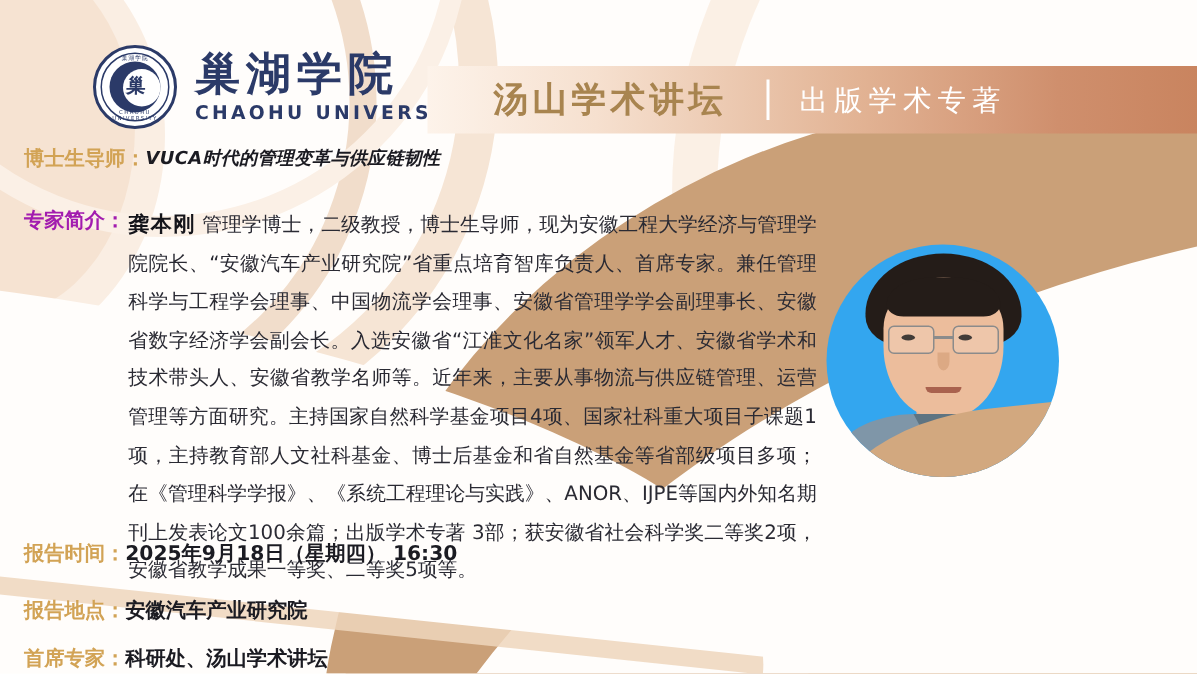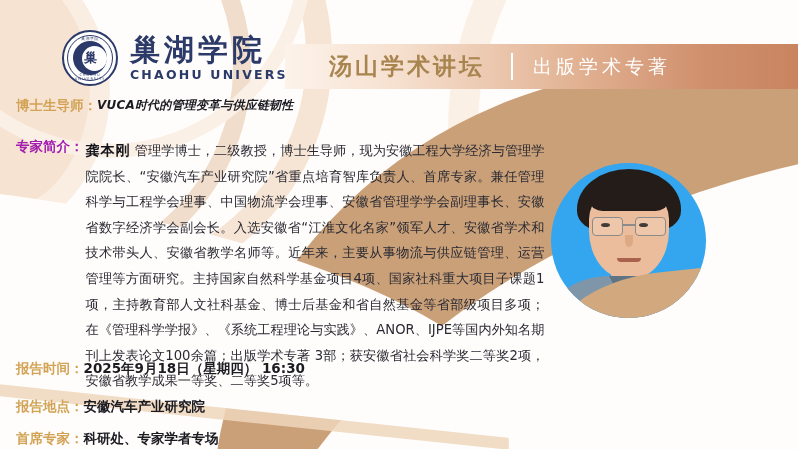--- a/index.html
+++ b/index.html
@@ -313,16 +313,16 @@
   <div class="row" id="row-time">
     <span class="label">报告时间：</span>
     <span class="val">2025年9月18日（星期四） 16:30</span>
   </div>
   <div class="row" id="row-place">
     <span class="label">报告地点：</span>
     <span class="val">安徽汽车产业研究院</span>
   </div>
   <div class="row" id="row-host">
     <span class="label">首席专家：</span>
-    <span class="val">科研处、专家学者专场</span>
+    <span class="val">科研处、汤山学术讲坛</span>
   </div>
 
 </div>
 
 </body></html>

